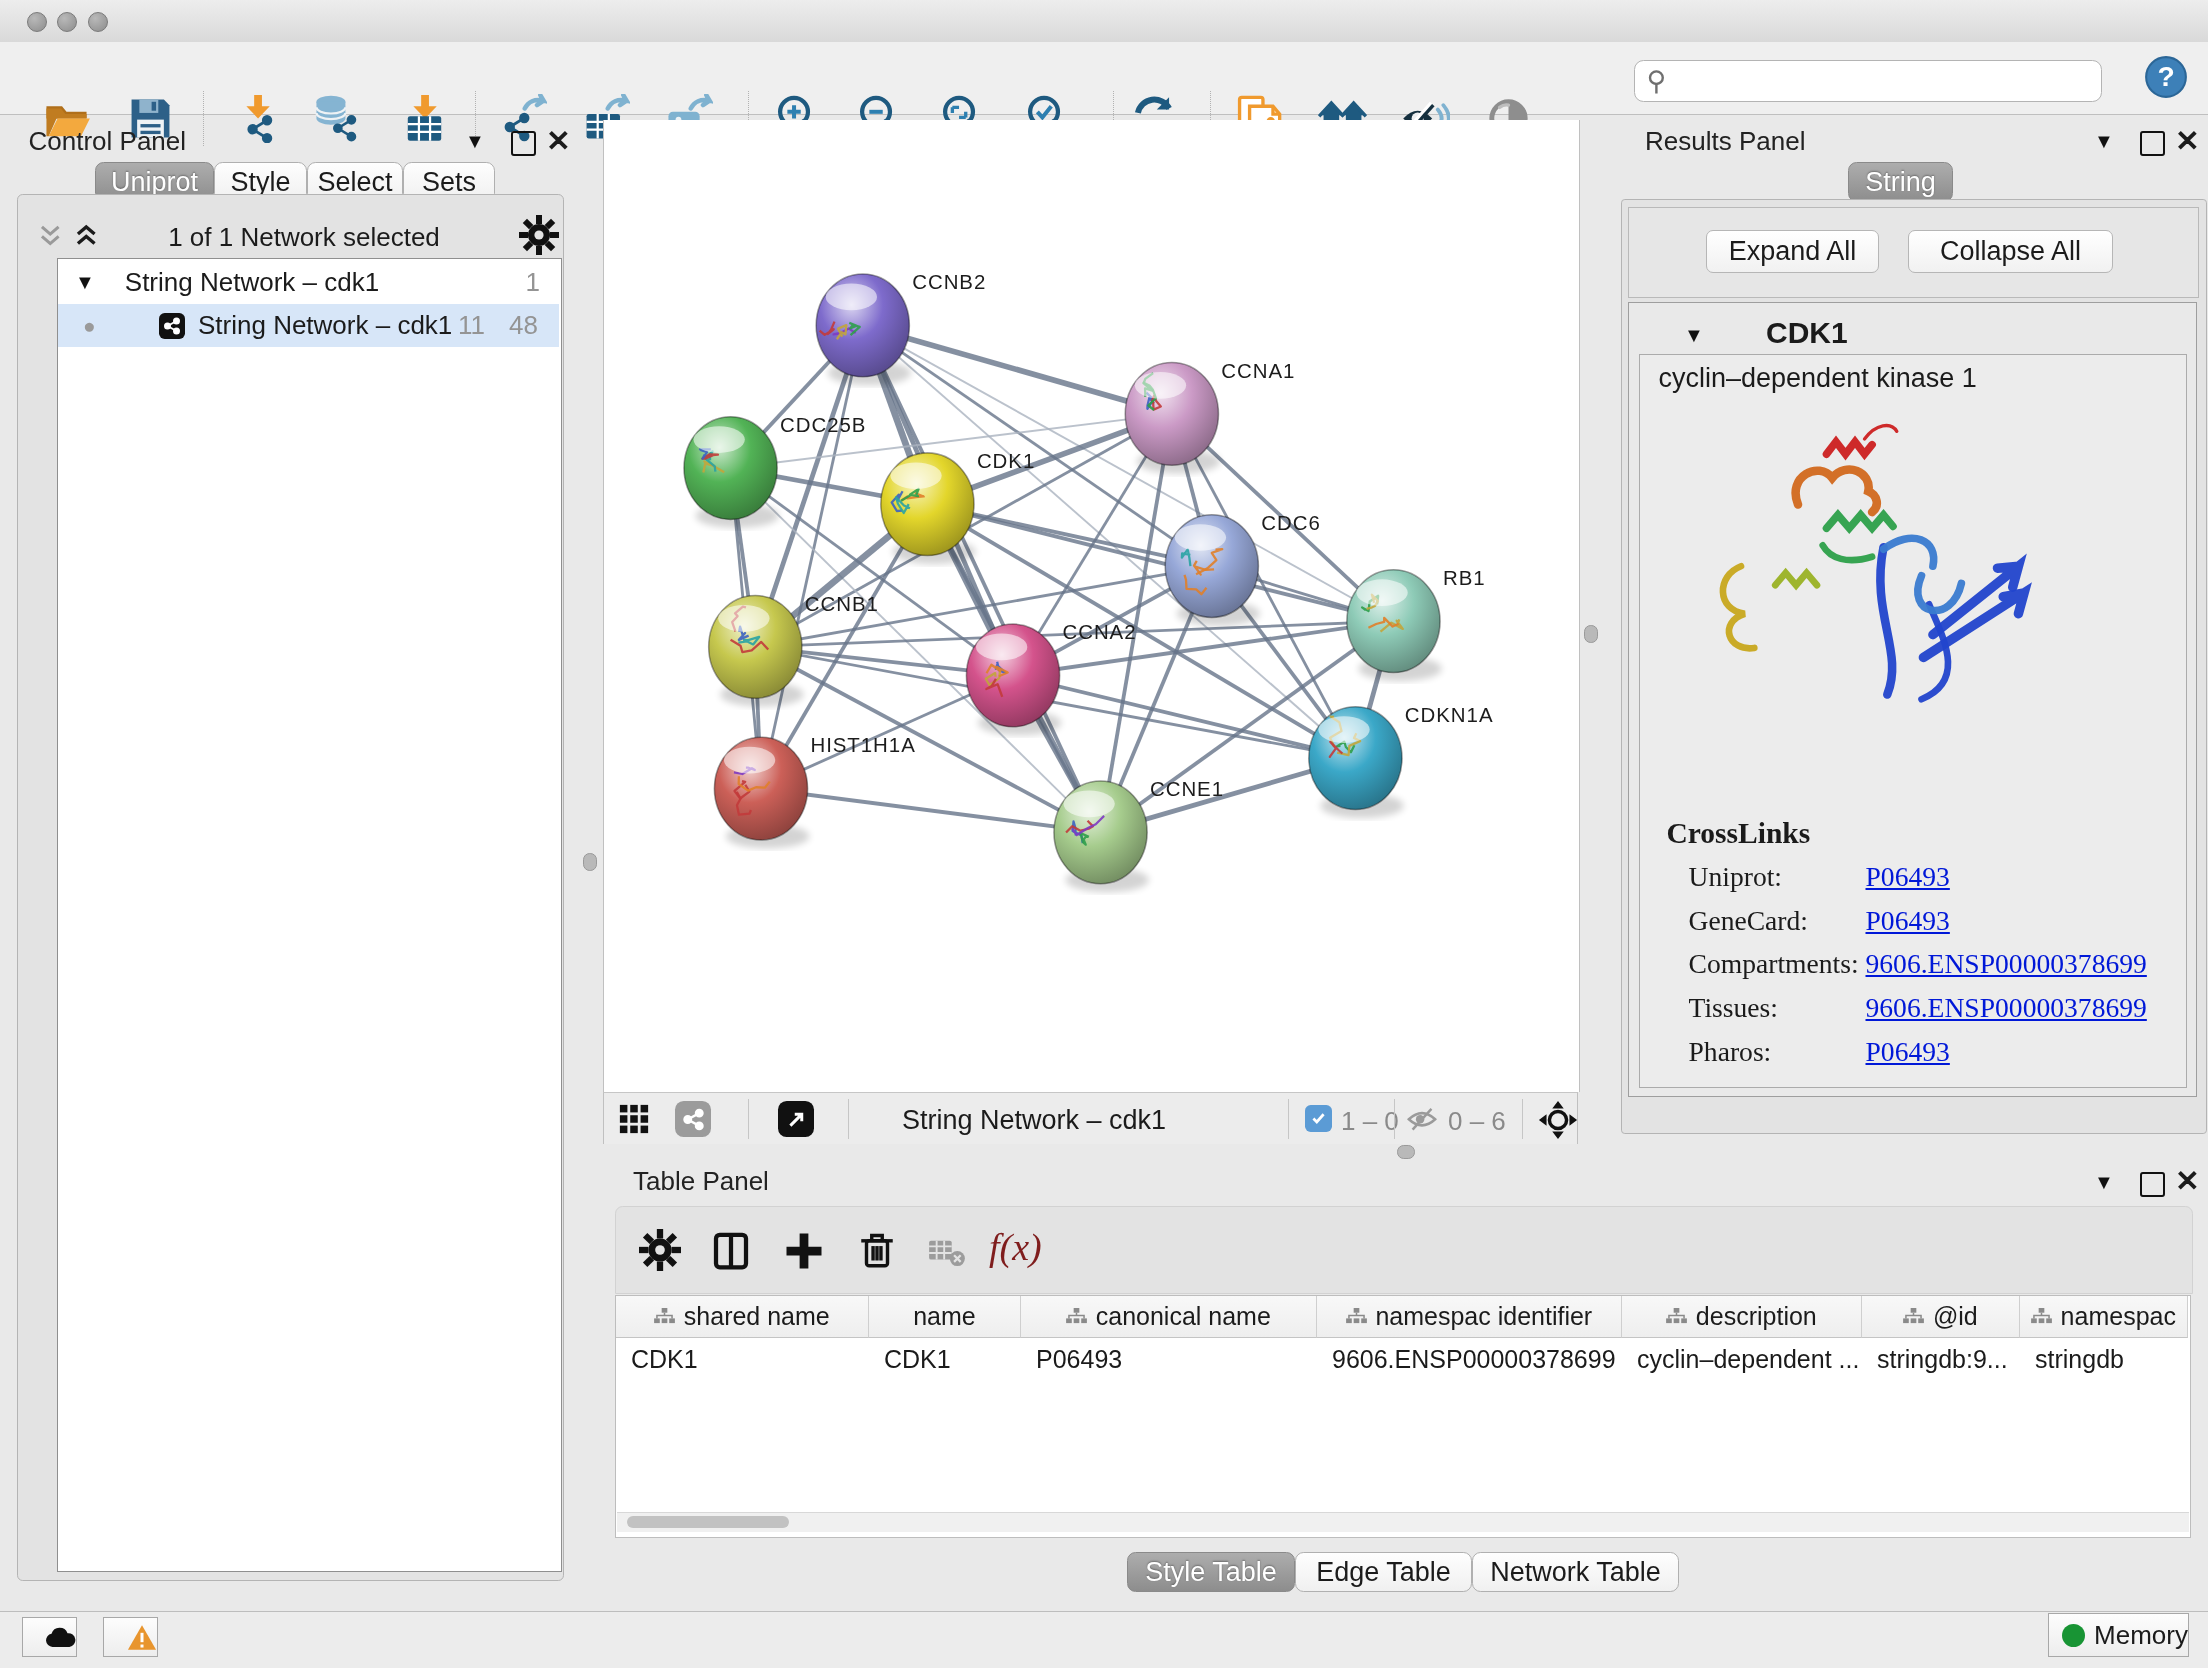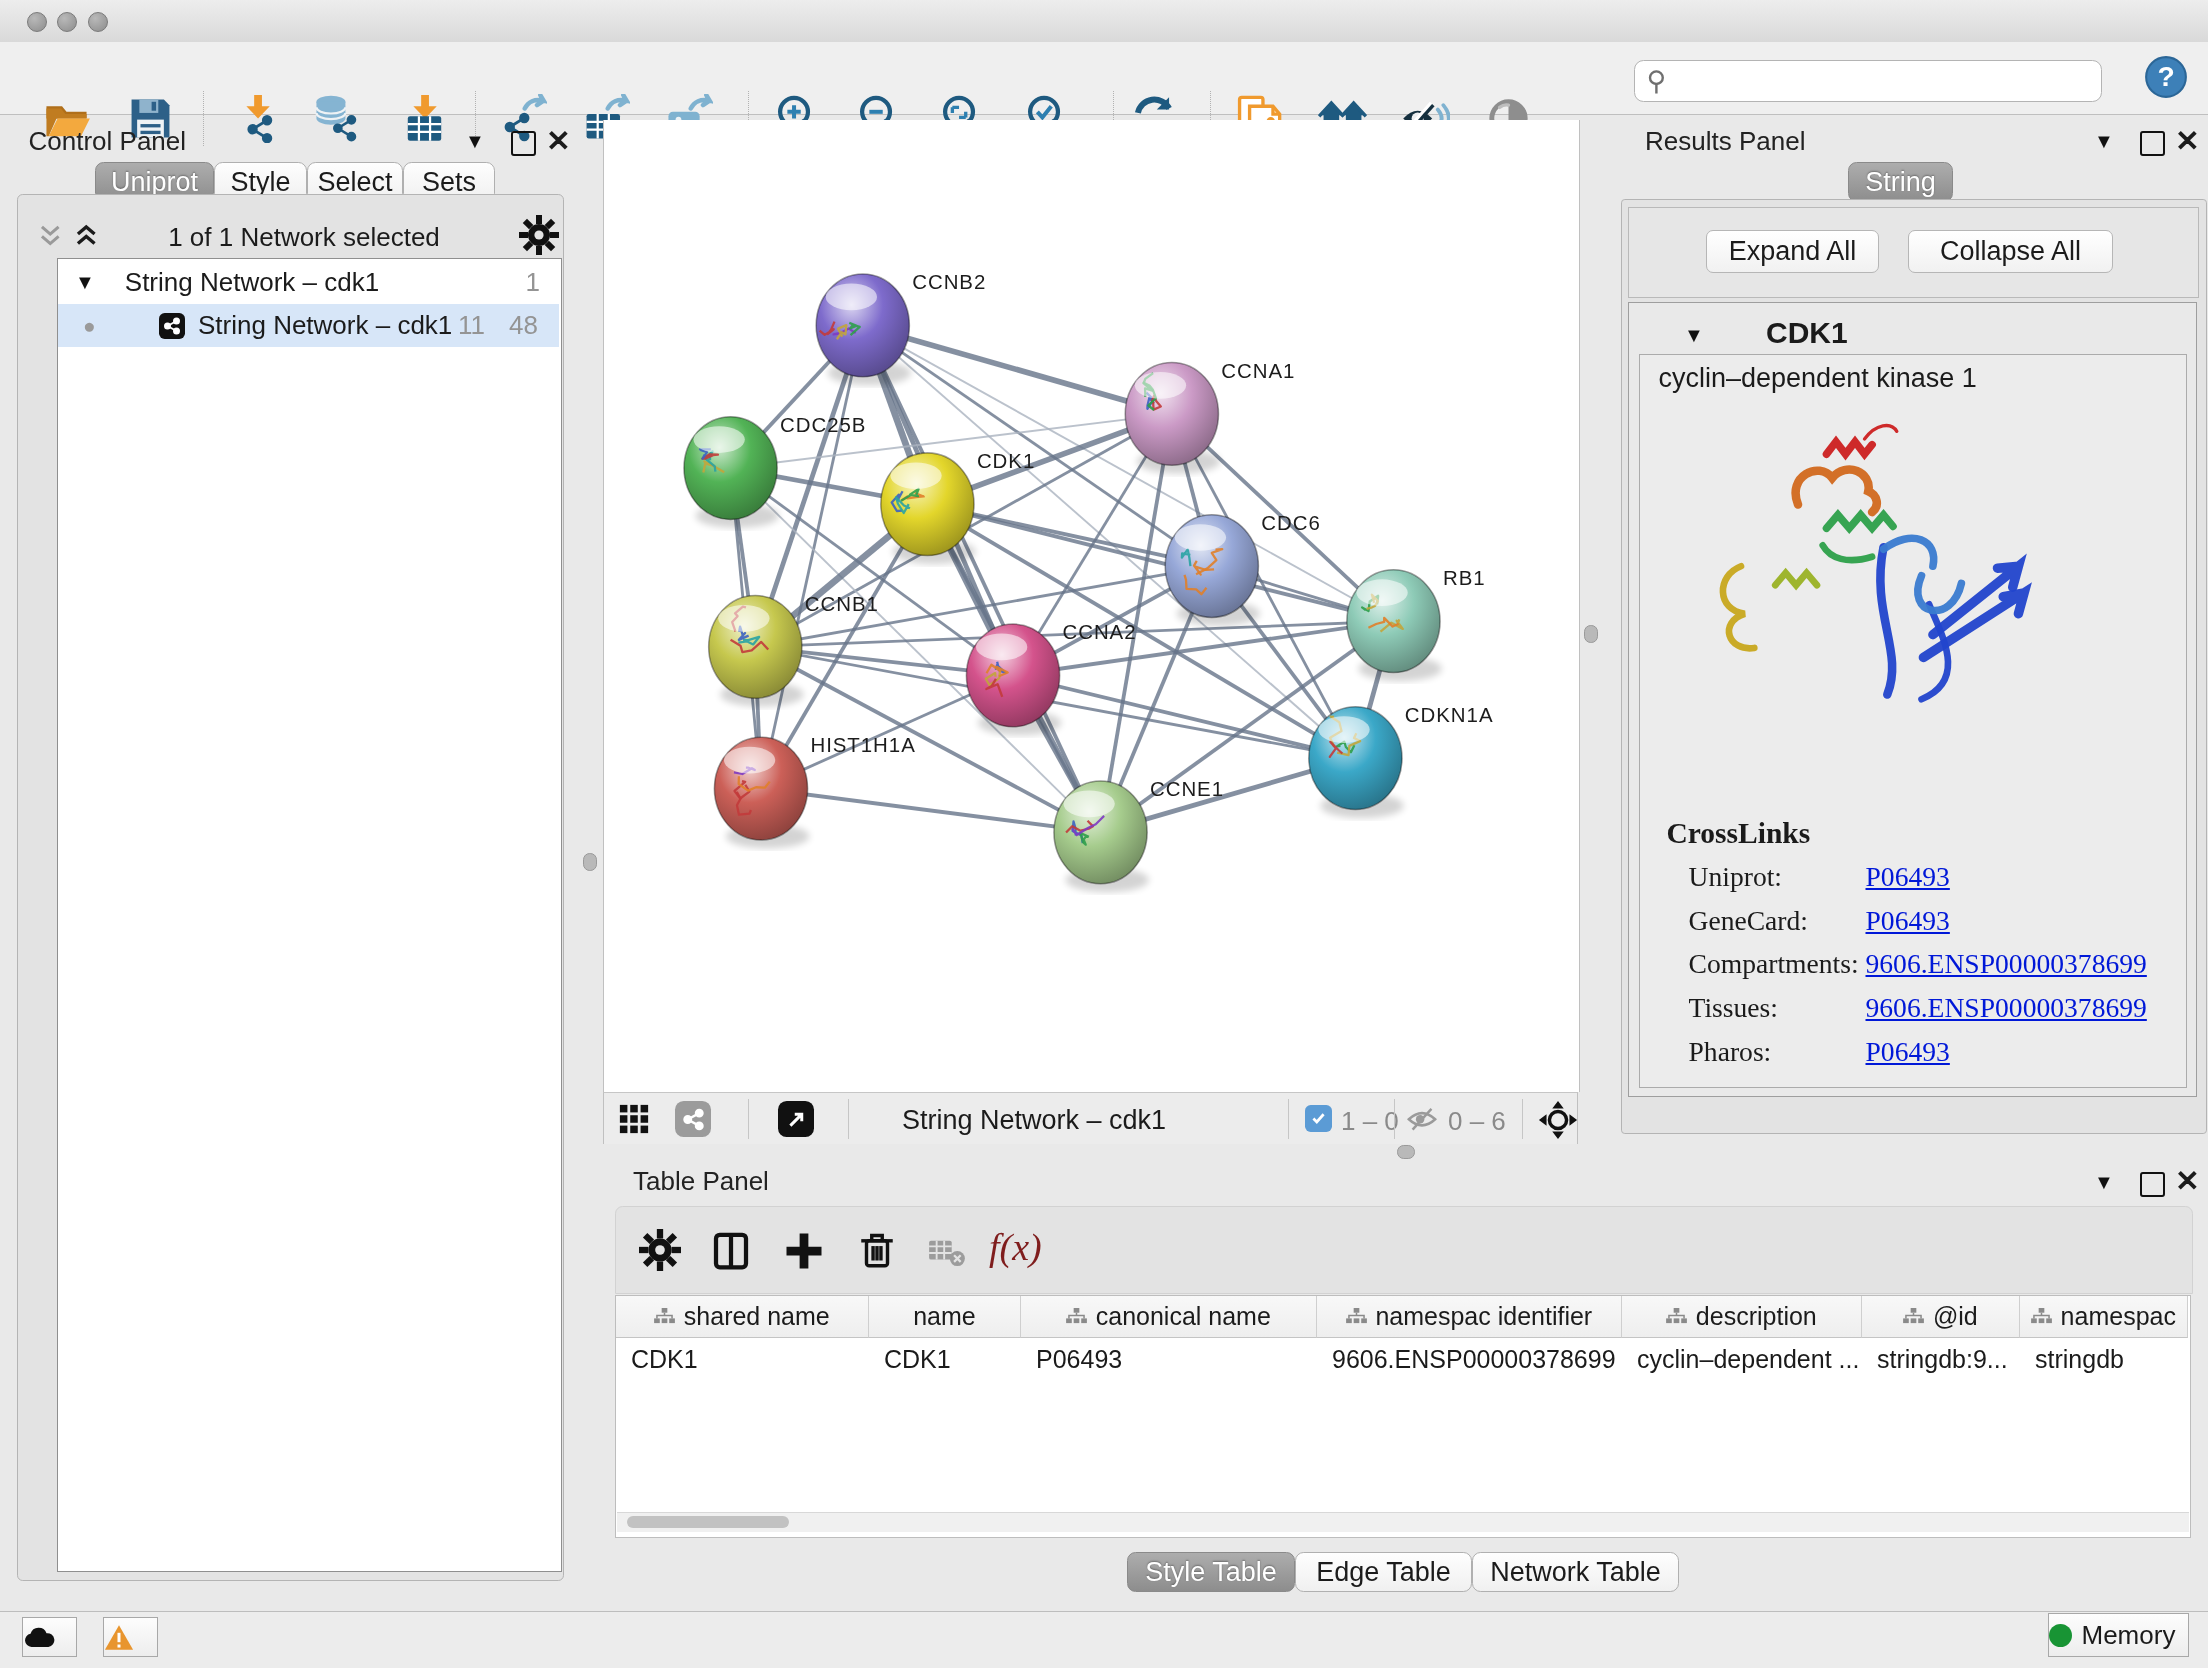--- a/index.html
+++ b/index.html
@@ -43,21 +43,21 @@
   .th{position:absolute;top:0;height:42px;background:linear-gradient(#f8f8f8,#eeeeee);
     border-right:1px solid #cfcfcf;border-bottom:1.9px solid #c4c4c4;display:flex;align-items:center;
     justify-content:center;gap:8.6px;font-size:25px;box-sizing:border-box;}
   .td{position:absolute;top:44px;height:38px;display:flex;align-items:center;padding-left:15px;
     font-size:25px;box-sizing:border-box;}
   .ftab{position:absolute;top:1552px;height:40px;}
   .sbar-dot{width:12.4px;height:16px;border-radius:6.7px;background:#b9b9b9;border:1px solid #9a9a9a;}
   
   #statusbar{left:0;top:1611px;width:2208px;height:57px;background:#ececec;border-top:1.9px solid #bdbdbd;}
   .status-btn{position:absolute;top:1617px;width:55px;height:40px;background:linear-gradient(#fdfdfd,#ededed);
-    border:1.9px solid #a8a8a8;display:flex;align-items:center;justify-content:flex-start;box-sizing:border-box;}
+    border:1.9px solid #a8a8a8;display:flex;align-items:center;justify-content:flex-end;box-sizing:border-box;}
   .vline{border-left:1.9px solid #c6c6c6;width:0;position:absolute;}
   .net-tb-txt{font-size:26px;color:#8a8a8a;}
 </style>
 </head>
 <body>
 
 <div id="titlebar" class="abs">
   <div class="traffic abs" style="left:27px"></div>
   <div class="traffic abs" style="left:57px"></div>
   <div class="traffic abs" style="left:88px"></div>

